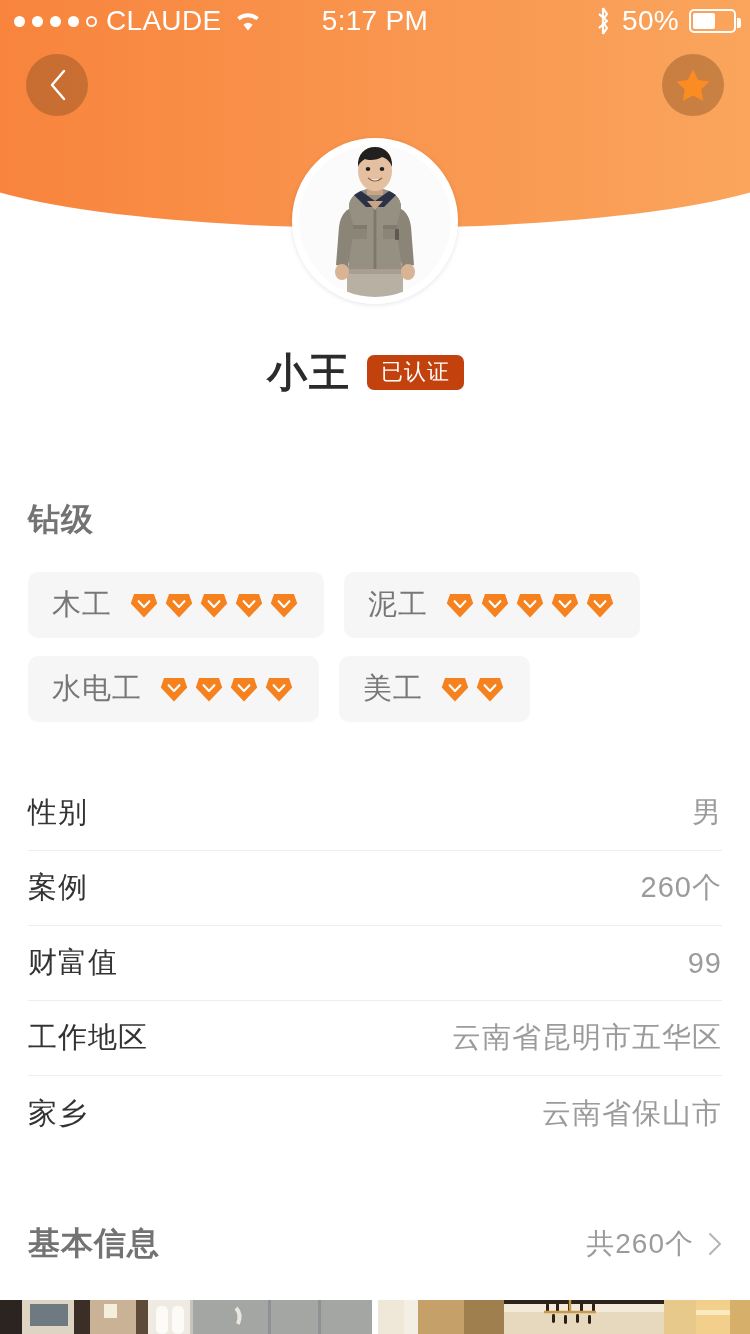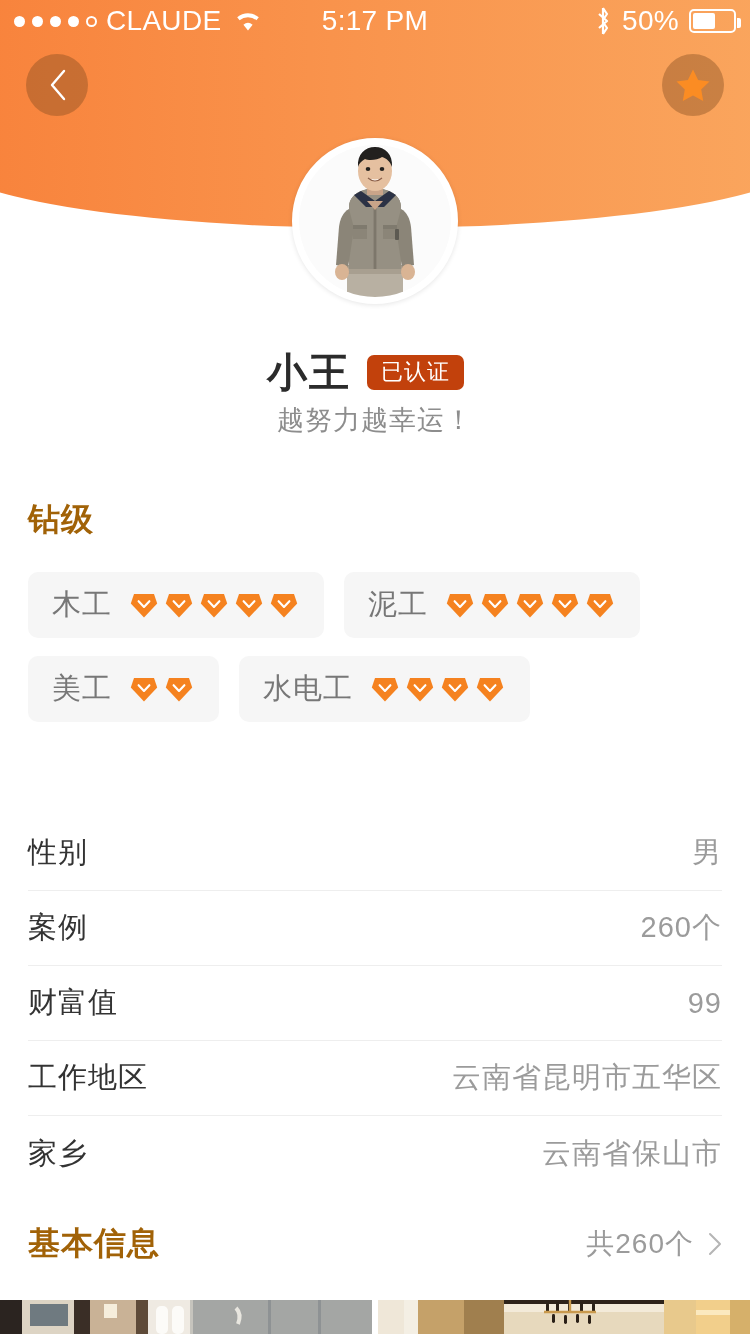--- a/index.html
+++ b/index.html
@@ -73,36 +73,36 @@
   .verified {
     background:#c2410c; color:#fff; font-size:22px;
     padding:6px 14px 7px; border-radius:7px; letter-spacing:1px; line-height:1;
   }
   .tagline {
     position:absolute; top:402px; left:0; width:750px; text-align:center;
     font-size:27px; color:#8d8d8d; letter-spacing:1px;
   }
 
   
-  .sec-title { font-size:32px; font-weight:700; color:#a16207; letter-spacing:1px; }
+  .sec-title { font-size:32px; font-weight:700; color:#737373; letter-spacing:1px; }
   .sec-diamond { position:absolute; top:498px; left:28px; }
 
   .tags { position:absolute; top:572px; left:28px; width:700px; }
   .tagrow { display:flex; gap:20px; margin-bottom:18px; }
   .tag {
     background:#f6f6f6; border-radius:10px; height:66px;
     display:flex; align-items:center; padding:0 26px 0 24px; gap:18px;
   }
   .tag-label { font-size:29px; color:#777; letter-spacing:1px; white-space:nowrap; }
   .gems { display:flex; gap:7px; align-items:center; }
   .gem { width:28px; height:28px; }
 
   .sec-basic { position:absolute; top:760px; left:28px; }
 
-  .infolist { position:absolute; top:816px; left:28px; width:694px; }
+  .infolist { position:absolute; top:776px; left:28px; width:694px; }
   .inforow {
     display:flex; align-items:center; justify-content:space-between;
     height:75px; border-bottom:1px solid #eeeeee;
   }
   .inforow:last-child { border-bottom:none; }
   .info-label { font-size:29px; color:#333; letter-spacing:1px; }
   .info-value { font-size:29px; color:#9b9b9b; letter-spacing:1px; }
 
   
   .cases-head {
@@ -210,21 +210,20 @@
         <path d="M69 33q7 6 14 0q-7 3-14 0z" fill="#fff"></path>
         <path d="M69 33q7 6 14 0" stroke="#8b5e48" stroke-width="1.2" fill="none"></path>
       </svg>
     </div>
   </div>
 
   <div class="nameline">
     <span class="uname">小王</span>
     <span class="verified">已认证</span>
   </div>
-  <div class="tagline">越努力越幸运！</div>
 
   <div class="sec-title sec-diamond">钻级</div>
   <div class="tags" id="skill-tags">
       <div class="tagrow">
         <div class="tag">
           <span class="tag-label">木工</span>
           <span class="gems">
             <svg class="gem" viewBox="0 0 28 28">
               <path d="M4 3h20l3.2 9.5L14 26.5 0.8 12.5z" fill="#f5821f"></path>
               <path d="M8.6 10.2L14 16l5.4-5.8" stroke="#fff" stroke-width="2.1" fill="none" stroke-linecap="round" stroke-linejoin="round"></path>
@@ -268,43 +267,43 @@
             </svg>
             <svg class="gem" viewBox="0 0 28 28">
               <path d="M4 3h20l3.2 9.5L14 26.5 0.8 12.5z" fill="#f5821f"></path>
               <path d="M8.6 10.2L14 16l5.4-5.8" stroke="#fff" stroke-width="2.1" fill="none" stroke-linecap="round" stroke-linejoin="round"></path>
             </svg>
           </span>
         </div>
       </div>
       <div class="tagrow">
         <div class="tag">
-          <span class="tag-label">美工</span>
+          <span class="tag-label">水电工</span>
           <span class="gems">
+            <svg class="gem" viewBox="0 0 28 28">
+              <path d="M4 3h20l3.2 9.5L14 26.5 0.8 12.5z" fill="#f5821f"></path>
+              <path d="M8.6 10.2L14 16l5.4-5.8" stroke="#fff" stroke-width="2.1" fill="none" stroke-linecap="round" stroke-linejoin="round"></path>
+            </svg>
+            <svg class="gem" viewBox="0 0 28 28">
+              <path d="M4 3h20l3.2 9.5L14 26.5 0.8 12.5z" fill="#f5821f"></path>
+              <path d="M8.6 10.2L14 16l5.4-5.8" stroke="#fff" stroke-width="2.1" fill="none" stroke-linecap="round" stroke-linejoin="round"></path>
+            </svg>
             <svg class="gem" viewBox="0 0 28 28">
               <path d="M4 3h20l3.2 9.5L14 26.5 0.8 12.5z" fill="#f5821f"></path>
               <path d="M8.6 10.2L14 16l5.4-5.8" stroke="#fff" stroke-width="2.1" fill="none" stroke-linecap="round" stroke-linejoin="round"></path>
             </svg>
             <svg class="gem" viewBox="0 0 28 28">
               <path d="M4 3h20l3.2 9.5L14 26.5 0.8 12.5z" fill="#f5821f"></path>
               <path d="M8.6 10.2L14 16l5.4-5.8" stroke="#fff" stroke-width="2.1" fill="none" stroke-linecap="round" stroke-linejoin="round"></path>
             </svg>
           </span>
         </div>
         <div class="tag">
-          <span class="tag-label">水电工</span>
+          <span class="tag-label">美工</span>
           <span class="gems">
-            <svg class="gem" viewBox="0 0 28 28">
-              <path d="M4 3h20l3.2 9.5L14 26.5 0.8 12.5z" fill="#f5821f"></path>
-              <path d="M8.6 10.2L14 16l5.4-5.8" stroke="#fff" stroke-width="2.1" fill="none" stroke-linecap="round" stroke-linejoin="round"></path>
-            </svg>
-            <svg class="gem" viewBox="0 0 28 28">
-              <path d="M4 3h20l3.2 9.5L14 26.5 0.8 12.5z" fill="#f5821f"></path>
-              <path d="M8.6 10.2L14 16l5.4-5.8" stroke="#fff" stroke-width="2.1" fill="none" stroke-linecap="round" stroke-linejoin="round"></path>
-            </svg>
             <svg class="gem" viewBox="0 0 28 28">
               <path d="M4 3h20l3.2 9.5L14 26.5 0.8 12.5z" fill="#f5821f"></path>
               <path d="M8.6 10.2L14 16l5.4-5.8" stroke="#fff" stroke-width="2.1" fill="none" stroke-linecap="round" stroke-linejoin="round"></path>
             </svg>
             <svg class="gem" viewBox="0 0 28 28">
               <path d="M4 3h20l3.2 9.5L14 26.5 0.8 12.5z" fill="#f5821f"></path>
               <path d="M8.6 10.2L14 16l5.4-5.8" stroke="#fff" stroke-width="2.1" fill="none" stroke-linecap="round" stroke-linejoin="round"></path>
             </svg>
           </span>
         </div>

